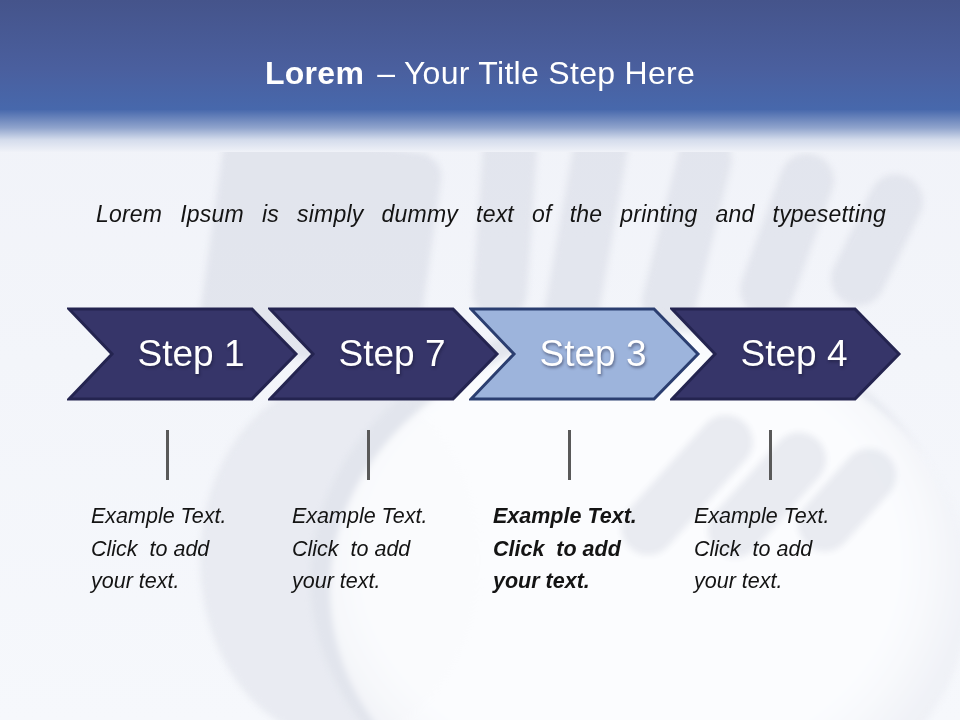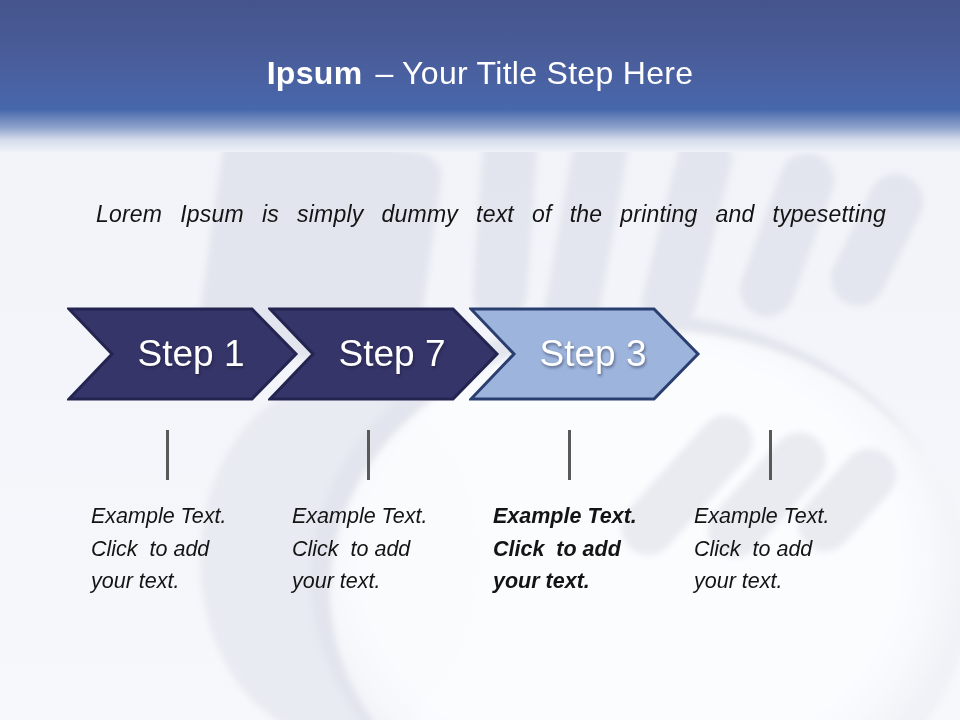--- a/index.html
+++ b/index.html
@@ -112,21 +112,21 @@
     <div class="prong p5"></div>
     <div class="crescent"></div>
     <div class="dome"></div>
     <div class="prong d1"></div>
     <div class="prong d2"></div>
     <div class="prong d3"></div>
   </div>
 
   <div class="header">
     <div class="title">
-      <span class="bold">Ipsum</span>
+      <span class="bold">Lorem</span>
       <span>– Your Title Step Here</span>
     </div>
   </div>
 
   <div class="intro">
     <div class="justified">Lorem Ipsum is simply dummy text of the printing and typesetting</div>
   </div>
 
   <div class="step-col col-0" style="--fill: #363569; --stroke: #242450;">
     <div class="chevron">
@@ -155,17 +155,23 @@
       <svg width="232" height="96" viewBox="0 0 232 96">
         <polygon points="2,3 185,3 229,48 185,93 2,93 45,48"></polygon>
       </svg>
       <div class="label">Step 3</div>
     </div>
     <div class="connector"></div>
     <div class="caption bold"><div>Example Text.</div><div>Click  to add</div><div>your text.</div></div>
   </div>
 
   <div class="step-col col-3" style="--fill: #363569; --stroke: #242450;">
+    <div class="chevron">
+      <svg width="232" height="96" viewBox="0 0 232 96">
+        <polygon points="2,3 185,3 229,48 185,93 2,93 45,48"></polygon>
+      </svg>
+      <div class="label">Step 4</div>
+    </div>
     <div class="connector"></div>
     <div class="caption"><div>Example Text.</div><div>Click  to add</div><div>your text.</div></div>
   </div>
 
 </div>
 
 </body></html>

